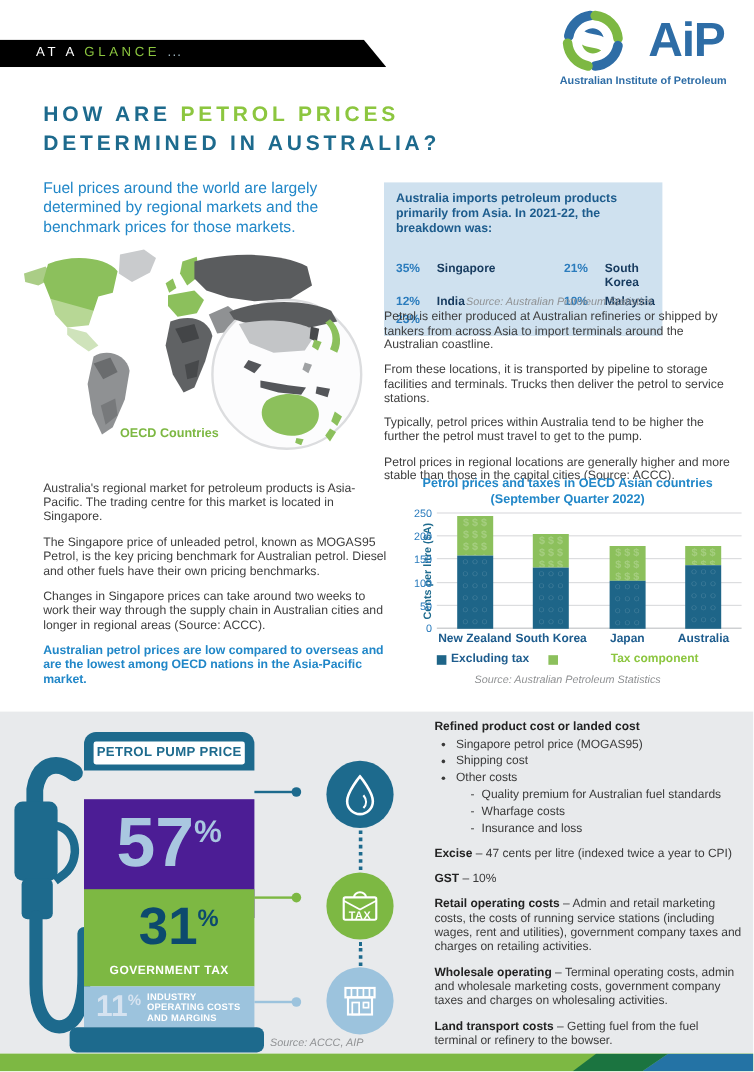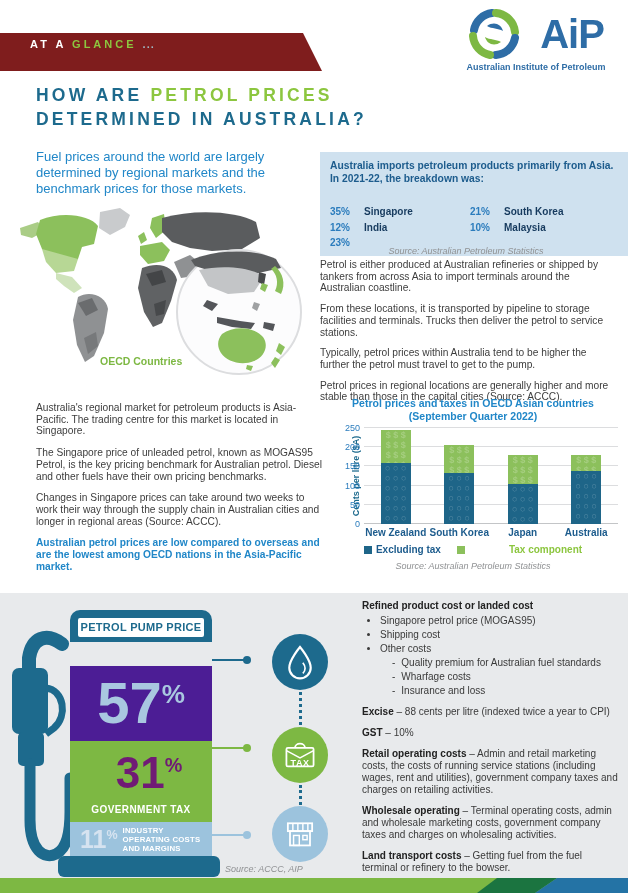--- a/index.html
+++ b/index.html
@@ -1,38 +1,38 @@
 <!DOCTYPE html>
 <html><head>
 <meta charset="utf-8">
 <style>
   html,body{margin:0;padding:0;background:#fff;}
   body{font-family:"Liberation Sans","DejaVu Sans",sans-serif;-webkit-font-smoothing:antialiased;}
   .page{position:relative;width:628px;height:893px;background:#fff;overflow:hidden;}
 
   
-  .banner{position:absolute;left:0;top:33px;width:322px;height:38px;background:#7f1d1d;
+  .banner{position:absolute;left:0;top:33px;width:322px;height:23px;background:#000000;
     clip-path:polygon(0 0,303px 0,322px 100%,0 100%);
-    color:#fff;font-size:11px;font-weight:bold;letter-spacing:3px;line-height:23px;padding-left:30px;box-sizing:border-box;}
+    color:#fff;font-size:11px;font-weight:normal;letter-spacing:3px;line-height:23px;padding-left:30px;box-sizing:border-box;}
   .banner .b2{color:#8cc63f;}
   .banner .b3{color:#9fb6c1;letter-spacing:1px;}
   .logo{position:absolute;left:450px;top:8px;width:172px;text-align:center;}
   .logo-row{display:flex;align-items:center;justify-content:center;gap:20px;}
   .logo-acronym{font-size:40px;font-weight:800;color:#2e6da6;letter-spacing:-1px;line-height:52px;}
   .logo-name{font-size:9px;font-weight:bold;color:#2e6da6;margin-top:2px;white-space:nowrap;}
 
   
   .title{position:absolute;left:36px;top:83px;font-size:17.5px;font-weight:bold;letter-spacing:3.2px;line-height:24px;color:#1d6a8d;}
   .title .t-green{color:#8cc63f;}
 
   
   .intro{position:absolute;left:36px;top:149px;width:272px;font-size:13px;line-height:16.2px;color:#2187c8;}
 
   
-  .import-box{position:absolute;left:320px;top:152px;width:308px;box-sizing:border-box;background:#cfe1ef;padding:8px 10px 7px 10px;}
+  .import-box{position:absolute;left:320px;top:152px;width:232px;box-sizing:border-box;background:#cfe1ef;padding:8px 10px 7px 10px;}
   .ib-head{font-size:10.3px;font-weight:bold;color:#1d5c8d;line-height:12.5px;margin-bottom:7px;}
   .ib-grid{display:grid;grid-template-columns:34px 106px 34px 1fr;row-gap:4px;font-size:10px;line-height:11.5px;margin-top:21px;}
   .ib-grid .pct{color:#2b7cbd;font-weight:bold;}
   .ib-grid .cname{color:#163a5e;font-weight:bold;}
   .ib-grid .wide{grid-column:2 / 5;}
   .ib-grid .note{font-weight:normal;}
   .ib-source{position:absolute;left:320px;top:246px;width:292px;text-align:center;font-size:9px;font-style:italic;color:#8f9193;}
 
   
   .right-col{position:absolute;left:320px;top:259px;width:296px;font-size:10.2px;line-height:11.7px;color:#3d3d3d;}
@@ -73,21 +73,21 @@
   .nozzle{position:absolute;left:2px;top:35px;}
   .pump-cap{position:absolute;left:70px;top:17px;width:142px;height:32px;background:#1d6a8d;border-radius:10px 10px 0 0;}
   .pump-cap .cap-box{position:absolute;left:8px;top:8px;right:8px;height:19px;background:#fff;border-radius:2px;
     font-size:11px;font-weight:bold;color:#1d6a8d;text-align:center;line-height:19px;letter-spacing:0.3px;}
   .pump-sec{position:absolute;left:70px;width:142px;box-sizing:border-box;color:#fff;}
   .sec-teal{top:49px;height:99px;background:#4c1d95;margin-top:24px;}
   .sec-green{top:148px;height:81px;background:#7db843;}
   .sec-blue{top:229px;height:34px;background:#9cc3dd;display:flex;align-items:center;padding:0 6px 0 10px;gap:5px;}
   .big-pct{font-weight:bold;text-align:center;line-height:1;}
   .sec-teal .big-pct{font-size:58px;color:#a9c7e0;margin-top:8px;}
-  .sec-green .big-pct{font-size:44px;color:#701a75;margin-top:10px;padding-left:16px;}
+  .sec-green .big-pct{font-size:44px;color:#0c4a6e;margin-top:10px;padding-left:16px;}
   .pct-sym{font-size:0.45em;vertical-align:super;}
   .sec-label{font-size:10px;font-weight:bold;color:#fff;text-align:center;letter-spacing:0.4px;}
   .sec-teal .sec-label{margin-top:12px;}
   .sec-green .sec-label{margin-top:9px;}
   .sec-blue .blue-pct{font-size:25px;font-weight:bold;color:#d6e3f0;line-height:1;}
   .sec-blue .blue-pct .pct-sym{font-size:0.5em;}
   .sec-blue .blue-label{font-size:7.8px;font-weight:bold;line-height:9px;letter-spacing:0.2px;}
   .pump-base{position:absolute;left:58px;top:263px;width:162px;height:21px;background:#1d6a8d;border-radius:6px;}
   .conn{position:absolute;height:2px;width:32px;left:212px;}
   .conn::after{content:"";position:absolute;right:-7px;top:-3px;width:8px;height:8px;border-radius:50%;background:inherit;}
@@ -406,21 +406,21 @@
       <ul>
         <li>Singapore petrol price (MOGAS95)</li>
         <li>Shipping cost</li>
         <li>Other costs</li>
       </ul>
       <ul class="subs">
         <li>Quality premium for Australian fuel standards</li>
         <li>Wharfage costs</li>
         <li>Insurance and loss</li>
       </ul>
-      <p><b>Excise</b><span> – 88 cents per litre (indexed twice a year to CPI)</span></p>
+      <p><b>Excise</b><span> – 47 cents per litre (indexed twice a year to CPI)</span></p>
       <p><b>GST</b><span> – 10%</span></p>
       <p><b>Retail operating costs</b><span> – Admin and retail marketing costs, the costs of running service stations (including wages, rent and utilities), government company taxes and charges on retailing activities.</span></p>
       <p><b>Wholesale operating</b><span> – Terminal operating costs, admin and wholesale marketing costs, government company taxes and charges on wholesaling activities.</span></p>
       <p><b>Land transport costs</b><span> – Getting fuel from the fuel terminal or refinery to the bowser.</span></p>
     </div>
 
     <div class="bd-source">Source: ACCC, AIP</div>
   </div>
 
   <div class="bar-strip"></div>

